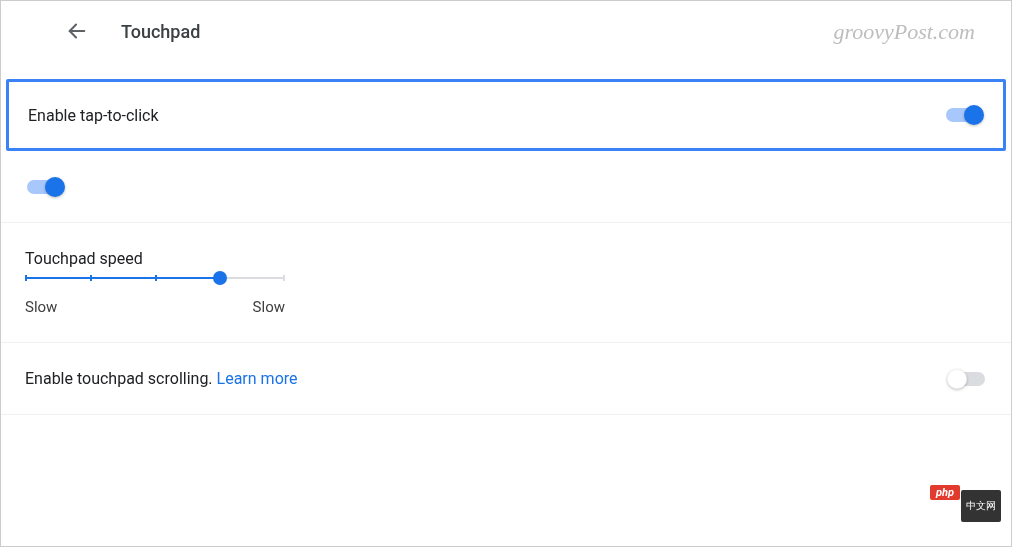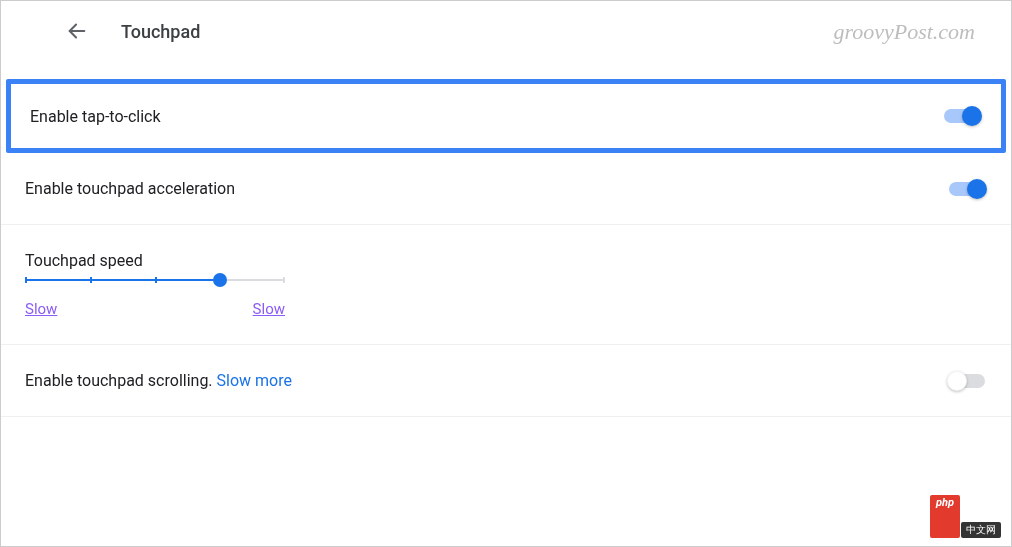--- a/index.html
+++ b/index.html
@@ -50,21 +50,21 @@
     }
     .setting-row {
       display: flex;
       align-items: center;
       justify-content: space-between;
       padding: 22px 24px;
       border-bottom: 1px solid #f0f0f0;
       min-height: 72px;
     }
     .setting-row.highlighted {
-      border: 5px solid #3b82f6;
+      border: 3px solid #3b82f6;
       border-radius: 2px;
       margin: 0 5px;
       padding: 22px 19px;
     }
     .setting-label {
       font-size: 16px;
       color: #202124;
     }
     .toggle {
       position: relative;
@@ -129,54 +129,54 @@
       width: 14px;
       height: 14px;
       border-radius: 50%;
       background: #1a73e8;
       transform: translateX(-50%);
     }
     .slider-labels {
       display: flex;
       justify-content: space-between;
       font-size: 15px;
-      color: #8b5cf6;
-      text-decoration: underline;
+      color: #404040;
     }
     .learn-more {
       color: #1a73e8;
       cursor: pointer;
       text-decoration: none;
     }
     .speed-row {
       align-items: flex-start;
       padding-top: 26px;
       padding-bottom: 26px;
       flex-direction: column;
     }
     .php-badge {
       position: absolute;
-      bottom: 8px;
+      bottom: 24px;
       right: 10px;
       display: flex;
+      align-items: center;
       font-size: 11px;
     }
     .php-pill {
       background: #e23b2e;
       color: #fff;
       font-style: italic;
       font-weight: bold;
       padding: 1px 6px;
       border-radius: 2px;
       margin-right: 1px;
     }
     .php-cn {
       background: #333;
       color: #fff;
-      padding: 1px 5px;
+      padding: 9px 5px;
       border-radius: 2px;
       font-size: 10px;
       margin-top: 27px;
     }
   </style>
 </head>
 <body>
 
 <div class="header">
   <div class="back-arrow">
@@ -193,21 +193,20 @@
   <div class="setting-row highlighted">
     <div class="setting-label">Enable tap-to-click</div>
     <div class="toggle on">
       <div class="toggle-track"></div>
       <div class="toggle-thumb"></div>
     </div>
   </div>
 
 
   <div class="setting-row">
-    <div class="setting-label">Enable touchpad acceleration</div>
     <div class="toggle on">
       <div class="toggle-track"></div>
       <div class="toggle-thumb"></div>
     </div>
   </div>
 
   <div class="setting-row speed-row">
     <div class="setting-label">Touchpad speed</div>
     <div class="slider-container">
       <div class="slider-track-wrap">
@@ -222,21 +221,21 @@
       </div>
       <div class="slider-labels">
         <span>Slow</span>
         <span>Slow</span>
       </div>
     </div>
   </div>
 
   <div class="setting-row">
     <div class="setting-label">
-      <span>Enable touchpad scrolling. </span><a class="learn-more">Slow more</a>
+      <span>Enable touchpad scrolling. </span><a class="learn-more">Learn more</a>
     </div>
     <div class="toggle off">
       <div class="toggle-track"></div>
       <div class="toggle-thumb"></div>
     </div>
   </div>
 </div>
 
 <div class="php-badge">
   <span class="php-pill">php</span>

